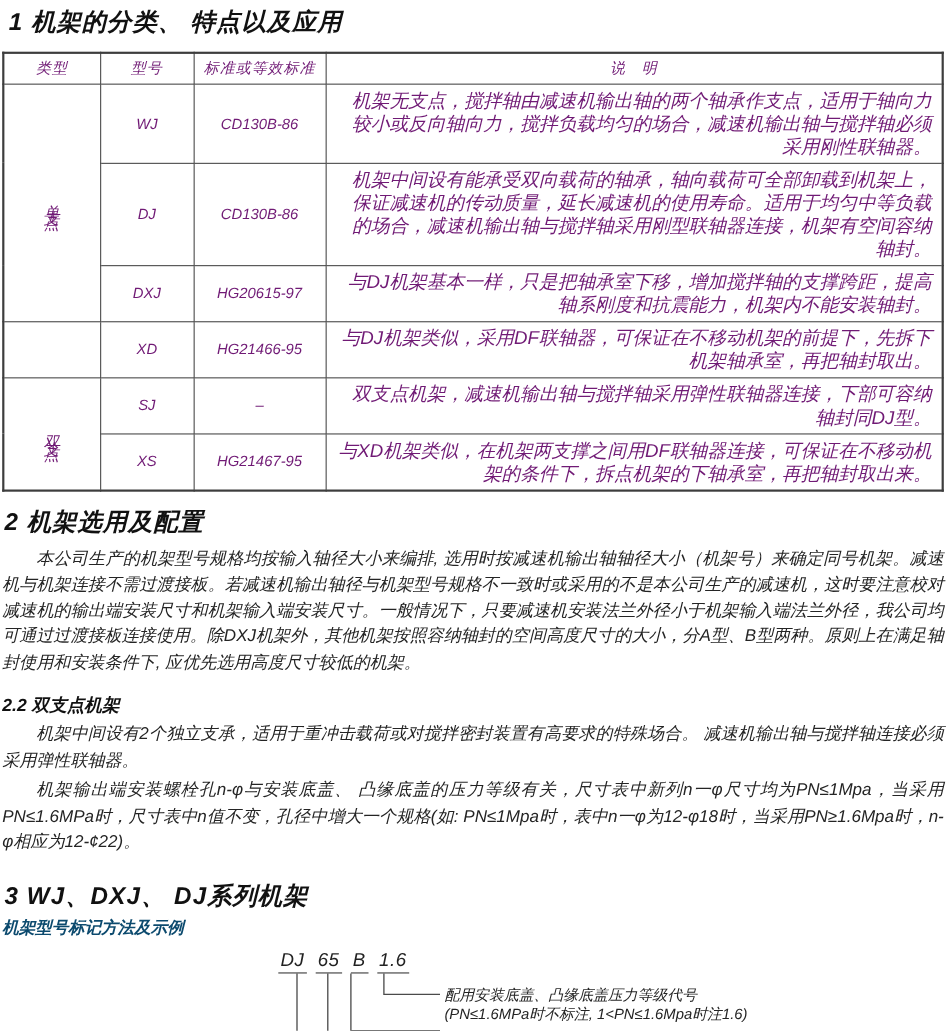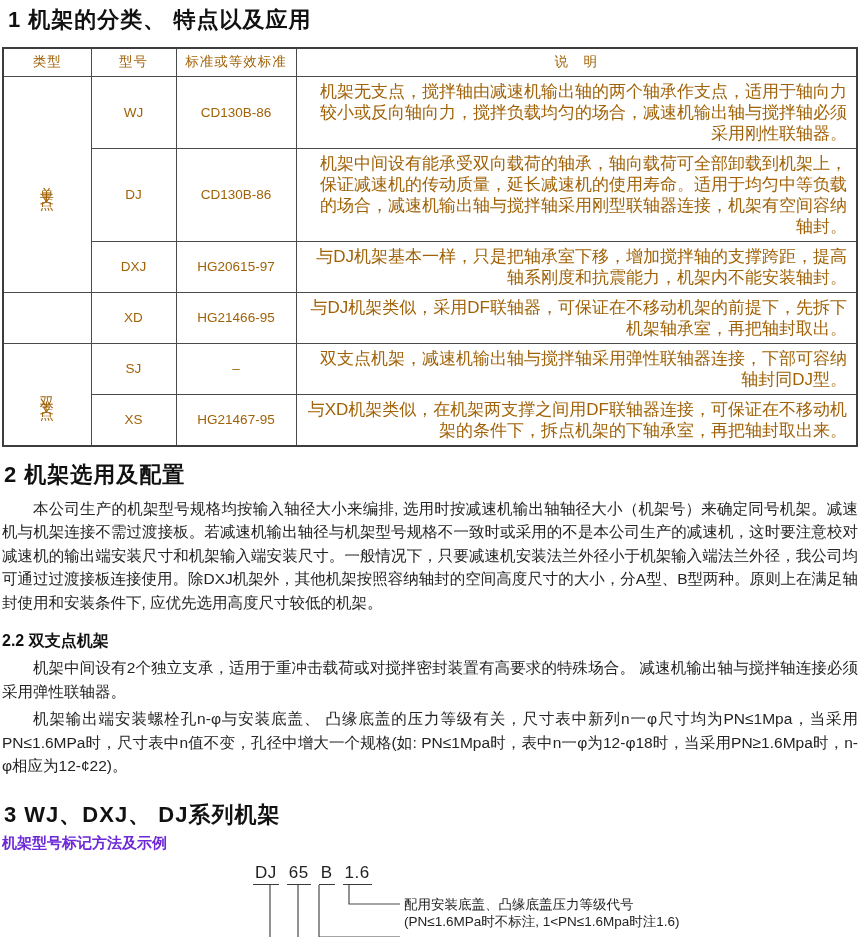--- a/index.html
+++ b/index.html
@@ -3,37 +3,37 @@
 <meta charset="utf-8">
 <style>
   * { box-sizing: border-box; margin: 0; padding: 0; }
   html,body { background:#ffffff; }
   body {
     width: 860px; height: 937px;
     font-family: "Liberation Sans", "DejaVu Sans", sans-serif;
     color: #1f1f1f;
     overflow: hidden;
   }
-  .page { width: 860px; height: 937px; padding: 3px 2px 0 2px; position: relative; }
+  .page { width: 860px; height: 937px; padding: 3px 2px 0 2px; position: relative; font-style: italic; }
 
   h1.sec { font-size: 22px; font-weight: bold; letter-spacing: 1px; margin: 2px 0 12px 6px; color:#111; }
   h2.sec { font-size: 22px; font-weight: bold; letter-spacing: 1px; margin: 13px 0 7px 2px; color:#111; }
   h3.sub { font-size: 16px; font-weight: bold; margin: 9px 0 4px 0; color:#111; }
-  .subheading { font-size: 15px; font-weight: bold; margin: 2px 0 6px 0; color:#6d28d9; }
+  .subheading { font-size: 15px; font-weight: bold; margin: 2px 0 6px 0; color:#0c4a6e; }
 
   p.body {
     font-size: 15.5px; line-height: 23.5px;
     text-align: justify; text-indent: 2em;
     color:#242424; margin-bottom: 4px;
   }
 
   table.frames {
     width: 856px; border-collapse: collapse; table-layout: fixed;
     margin: 0 0 12px 0;
-    font-size: 13.5px; color:#a16207;border-radius:22px;
+    font-size: 13.5px; color:#701a75;border-radius:22px;
   }
   table.frames th, table.frames td { border: 1px solid #4a4a4a; }
   table.frames { border: 2px solid #3d3d3d; }
   table.frames th {
     font-weight: normal; text-align: center; height: 28px;
     font-size: 13.5px; letter-spacing: 1px;
   }
   td.c { text-align: center; vertical-align: middle; }
   td.desc {
     text-align: right; vertical-align: middle;

